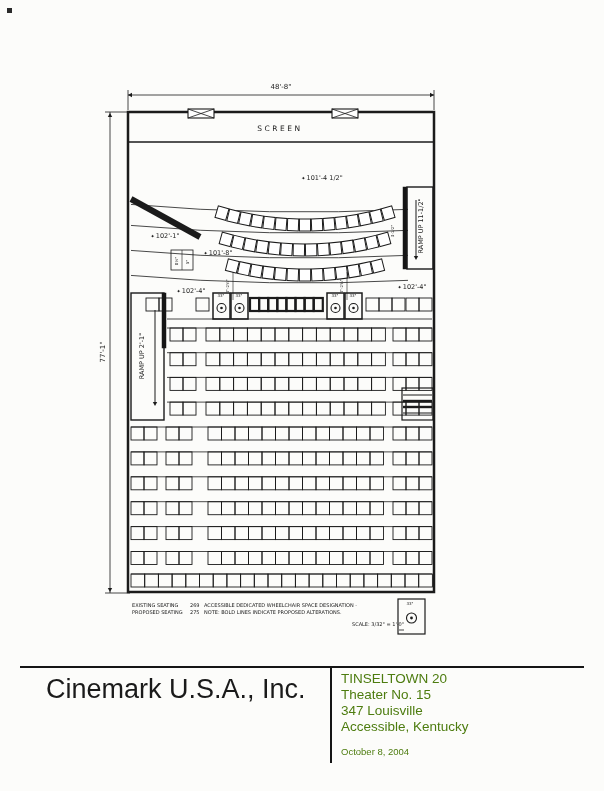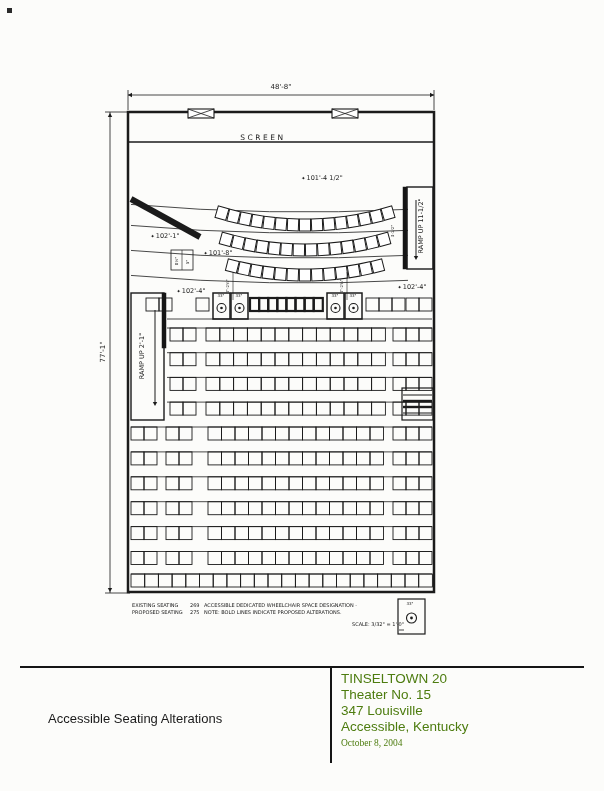--- a/index.html
+++ b/index.html
@@ -19,21 +19,21 @@
   .screen-style{letter-spacing:2.5px;font-size:7.5px;}
   .elev{display:flex;align-items:center;gap:1px;}
   .elev .mk{font-size:5px;}
   .legend-table{display:grid;grid-template-columns:52px auto;column-gap:6px;}
   
   .tb-rule{position:absolute;left:20px;top:666px;width:564px;border-top:2px solid #151515;}
   .tb-div{position:absolute;left:330px;top:666px;height:97px;border-left:2px solid #151515;}
   .tb-company{position:absolute;left:46px;top:674px;font-family:"Liberation Sans",sans-serif;font-size:27px;color:#1a1a1a;}
   .tb-sub{position:absolute;left:48px;top:711px;font-family:"Liberation Sans",sans-serif;font-size:13px;color:#1a1a1a;}
   .tb-right{position:absolute;left:341px;top:671px;font-family:"Liberation Sans",sans-serif;font-size:13.5px;line-height:16px;color:#4d7c0f;}
-  .tb-date{font-size:9.5px;font-family:Liberation Serif, serif;}
+  .tb-date{margin-top:9px;font-size:9.5px;}
   .artifact{position:absolute;left:7px;top:8px;width:5px;height:5px;background:#2a2a2a;}
 </style>
 </head>
 <body>
 
 <div class="page">
 
   <div class="artifact"></div>
 
   <svg id="plan" width="604" height="660" viewBox="0 0 604 660">
@@ -374,21 +374,21 @@
       <line x1="403" y1="407" x2="432" y2="407" stroke="#1b1b1b" stroke-width="2.4"></line>
       <line x1="403" y1="413" x2="432" y2="413" stroke="#1b1b1b" stroke-width="1"></line>
       <rect x="398" y="599" width="27" height="35" fill="none" stroke="#1b1b1b" stroke-width="1.2"></rect>
       <circle cx="411.5" cy="618" r="5" fill="none" stroke="#1b1b1b" stroke-width="1.1"></circle>
       <circle cx="411.5" cy="618" r="1.4" fill="#1b1b1b"></circle>
       <line x1="399" y1="630" x2="404" y2="630" stroke="#1b1b1b" stroke-width="0.8"></line>
     </svg>
 
   <div class="lbl c t7" style="left:281px;top:87px;">48'-8"</div>
   <div class="lbl rot t7" style="left:103px;top:352px;">77'-1"</div>
-  <div class="lbl c screen-style" style="left:263px;top:129px;margin-top:9px;">SCREEN</div>
+  <div class="lbl c screen-style" style="left:280px;top:129px;">SCREEN</div>
 
   <div class="lbl c t65 elev" style="left:322px;top:178px;">
     <span class="mk">✦</span>
     <span>101'-4 1/2"</span>
   </div>
   <div class="lbl c t65 elev" style="left:165px;top:236px;">
     <span class="mk">✦</span>
     <span>102'-1"</span>
   </div>
   <div class="lbl c t65 elev" style="left:218px;top:253px;">
@@ -426,21 +426,21 @@
   </div>
   <div class="lbl t5" style="left:204px;top:602px;">
     <div>ACCESSIBLE DEDICATED WHEELCHAIR SPACE DESIGNATION -</div>
     <div>NOTE: BOLD LINES INDICATE PROPOSED ALTERATIONS.</div>
   </div>
   <div class="lbl t5" style="left:352px;top:621px;">SCALE: 3/32" = 1'-0"</div>
   <div class="lbl c t4" style="left:410px;top:604px;">33"</div>
 
   <div class="tb-rule"></div>
   <div class="tb-div"></div>
-  <div class="tb-sub">Accessible Seating Alterations</div>
+  <div class="tb-company">Cinemark U.S.A., Inc.</div>
   <div class="tb-right">
     <div>TINSELTOWN 20</div>
     <div>Theater No. 15</div>
     <div>347 Louisville</div>
     <div>Accessible, Kentucky</div>
     <div class="tb-date">October 8, 2004</div>
   </div>
 </div>
 
 </body></html>

